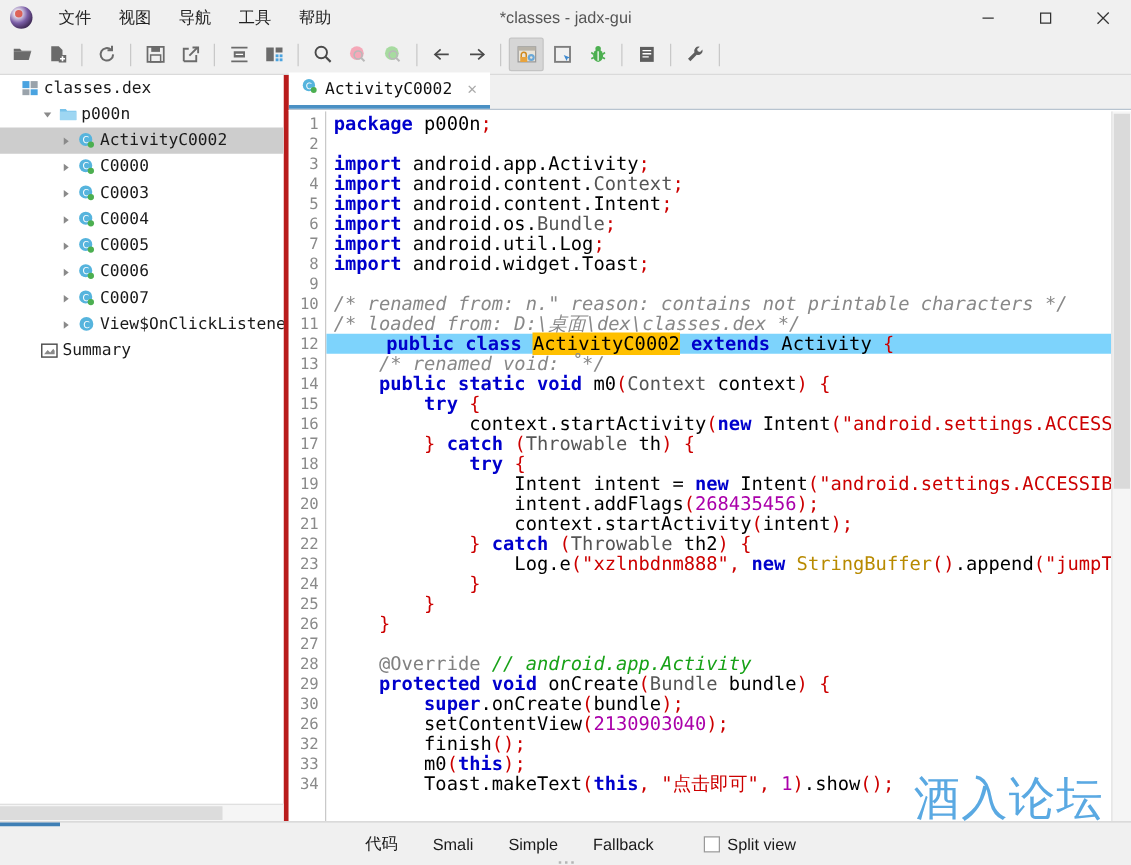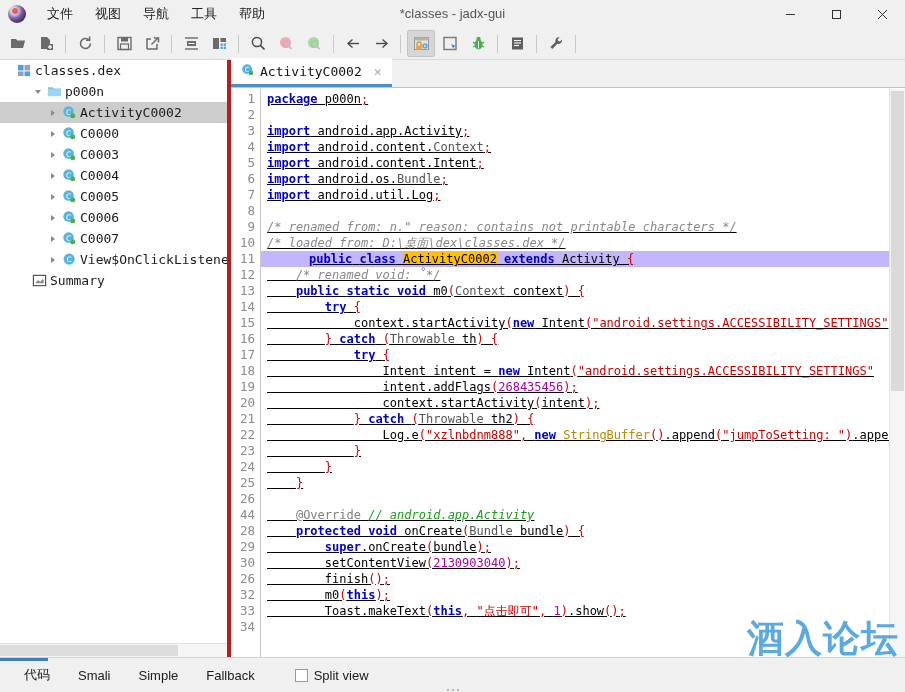--- a/index.html
+++ b/index.html
@@ -165,27 +165,26 @@
     font-family: "DejaVu Sans Mono", monospace;
     font-size: 12.5px;
   }
   .gline { height: 16px; line-height: 16px; }
   .code-scroll {
     flex: 1; overflow: hidden; padding-top: 2px; position: relative;
   }
   .cline {
     height: 16px; line-height: 16px;
     font-family: "DejaVu Sans Mono", monospace;
-    font-size: 12px;
+    font-size: 15px;
     color: #000;
     white-space: pre;
     padding-left: 6px;
-    text-decoration: underline;
-  }
-  .cline.hl { background: #c4b5fd; padding-left: 48px; }
+  }
+  .cline.hl { background: #7dd3fc; padding-left: 48px; }
 
   
   .kw   { color: #0000cc; font-weight: bold; }
   .str  { color: #cc0000; }
   .num  { color: #aa00aa; }
   .cmt  { color: #888888; font-style: italic; }
   .cmt2 { color: #17a117; font-style: italic; }
   .ann  { color: #808080; }
   .typ  { color: #555555; }
   .pnc  { color: #cc0000; }
@@ -204,20 +203,21 @@
   }
 
   
   .bottombar {
     height: 34px; min-height: 34px;
     background: #f0f0f0;
     display: flex; align-items: center;
     border-top: 1px solid #d2d2d2;
     padding-left: 10px;
     position: relative;
+    justify-content: center;
   }
   .btab {
     font-size: 13px; color: #1a1a1a;
     padding: 5px 14px; cursor: default;
     font-family: "Liberation Sans", sans-serif;
   }
   .btab.cjk { font-family: "DejaVu Sans", sans-serif; }
   .split-wrap {
     display: flex; align-items: center; margin-left: 26px; cursor: default;
   }
@@ -231,23 +231,23 @@
     width: 48px; background: #3f7fb5;
   }
   .grip {
     position: absolute; left: 50%; bottom: 1px; transform: translateX(-50%);
     display: flex; gap: 3px;
   }
   .grip i { width: 2px; height: 2px; background: #b5b5b5; display: block; }
 
   
   .watermark {
-    position: absolute; right: 6px; bottom: 28px;
+    position: absolute; right: 22px; bottom: 28px;
     font-family: "DejaVu Sans", sans-serif;
-    font-size: 37px; font-weight: bold;
+    font-size: 37px; font-weight: normal;
     color: #4da2e0; opacity: .92;
     letter-spacing: 1px;
     pointer-events: none;
     z-index: 40;
     text-shadow: 0 0 1px rgba(255,255,255,.4);
   }
 </style>
 </head>
 <body>
 
@@ -660,37 +660,38 @@
             <div class="gline">17</div>
             <div class="gline">18</div>
             <div class="gline">19</div>
             <div class="gline">20</div>
             <div class="gline">21</div>
             <div class="gline">22</div>
             <div class="gline">23</div>
             <div class="gline">24</div>
             <div class="gline">25</div>
             <div class="gline">26</div>
-            <div class="gline">44</div>
+            <div class="gline">27</div>
             <div class="gline">28</div>
             <div class="gline">29</div>
             <div class="gline">30</div>
             <div class="gline">26</div>
             <div class="gline">32</div>
             <div class="gline">33</div>
             <div class="gline">34</div>
           </div>
         <div class="code-scroll" id="code-scroll">
             <div class="cline"><span class="kw">package</span> p000n<span class="pnc">;</span></div>
             <div class="cline"></div>
             <div class="cline"><span class="kw">import</span> android.app.Activity<span class="pnc">;</span></div>
             <div class="cline"><span class="kw">import</span> android.content.<span class="typ">Context</span><span class="pnc">;</span></div>
             <div class="cline"><span class="kw">import</span> android.content.Intent<span class="pnc">;</span></div>
             <div class="cline"><span class="kw">import</span> android.os.<span class="typ">Bundle</span><span class="pnc">;</span></div>
             <div class="cline"><span class="kw">import</span> android.util.Log<span class="pnc">;</span></div>
+            <div class="cline"><span class="kw">import</span> android.widget.Toast<span class="pnc">;</span></div>
             <div class="cline"></div>
             <div class="cline"><span class="cmt">/* renamed from: n." reason: contains not printable characters */</span></div>
             <div class="cline"><span class="cmt">/* loaded from: D:\桌面\dex\classes.dex */</span></div>
             <div class="cline hl"><span class="kw">public</span> <span class="kw">class</span> <span class="hlsel">ActivityC0002</span> <span class="kw">extends</span> Activity <span class="pnc">{</span></div>
             <div class="cline"><span class="cmt">    /* renamed void: ˚*/</span></div>
             <div class="cline">    <span class="kw">public</span> <span class="kw">static</span> <span class="kw">void</span> m0<span class="pnc">(</span><span class="typ">Context</span> context<span class="pnc">)</span> <span class="pnc">{</span></div>
             <div class="cline">        <span class="kw">try</span> <span class="pnc">{</span></div>
             <div class="cline">            context.startActivity<span class="pnc">(</span><span class="kw">new</span> Intent<span class="pnc">(</span><span class="str">"android.settings.ACCESSIBILITY_SETTINGS"</span></div>
             <div class="cline">        <span class="pnc">}</span> <span class="kw">catch</span> <span class="pnc">(</span><span class="typ">Throwable</span> th<span class="pnc">)</span> <span class="pnc">{</span></div>
             <div class="cline">            <span class="kw">try</span> <span class="pnc">{</span></div>

